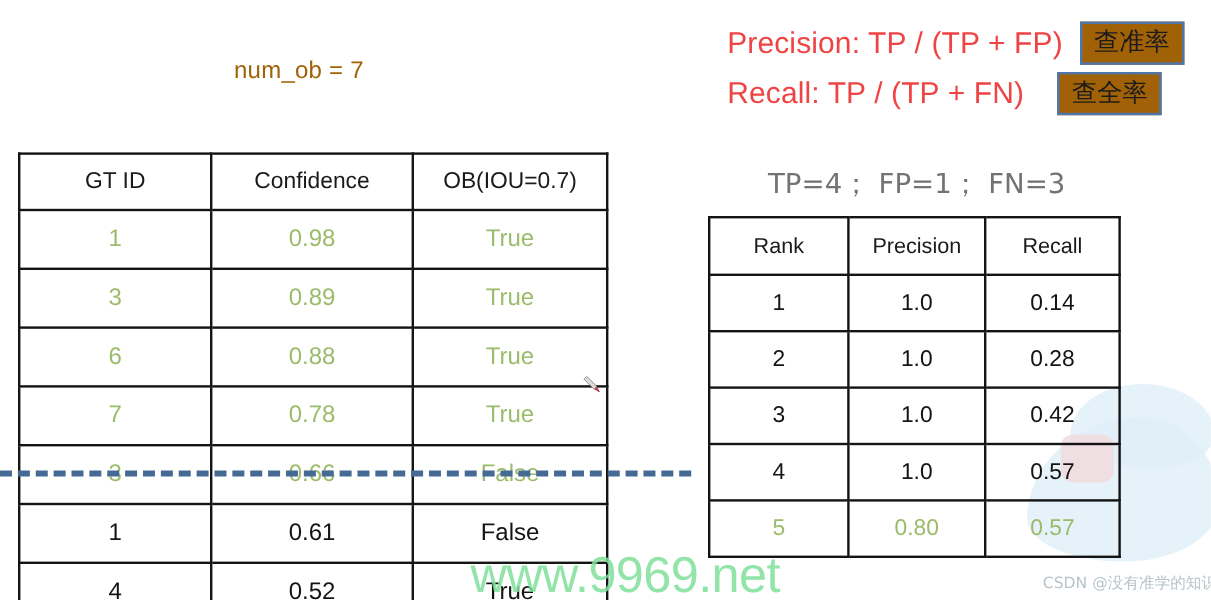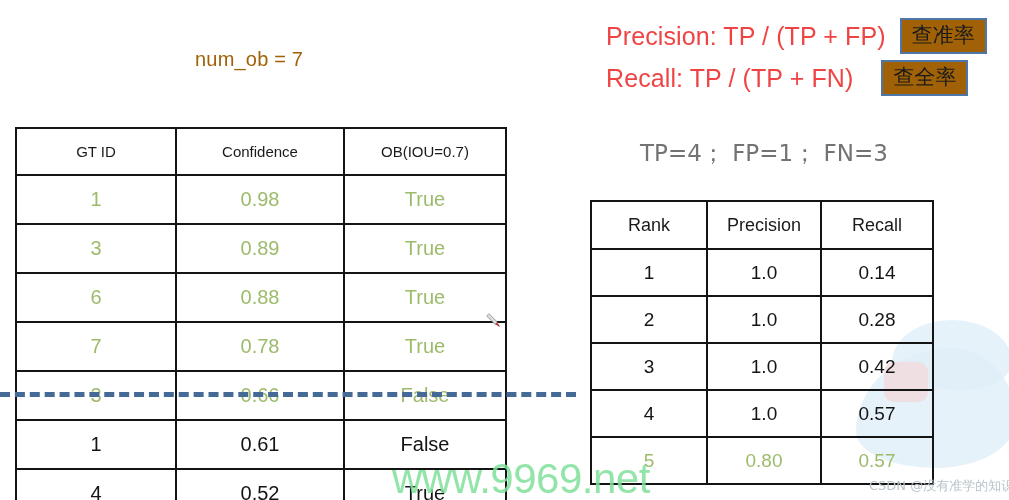--- a/index.html
+++ b/index.html
@@ -95,28 +95,28 @@
   table.grid td, table.grid th {
     border: 2px solid #141414;
     text-align: center;
     vertical-align: middle;
     font-weight: normal;
     background: transparent;
   }
 
   
   #detections-table { left: 15px; top: 127px; width: 490px; }
-  #detections-table th { height: 43px; font-size: 15px; }
+  #detections-table th { height: 43px; font-size: 19px; }
   #detections-table td { height: 45px; font-size: 20px; }
   #detections-table .col-gtid      { width: 160px; }
   #detections-table .col-conf      { width: 168px; }
   #detections-table .col-ob        { width: 162px; }
 
   
-  #pr-table { left: 590px; top: 200px; width: 342px; }
+  #pr-table { left: 590px; top: 180px; width: 342px; }
   #pr-table th { height: 44px; font-size: 18px; }
   #pr-table td { height: 43px; font-size: 19px; }
   #pr-table .col-rank { width: 116px; }
   #pr-table .col-prec { width: 114px; }
   #pr-table .col-rec  { width: 112px; }
 
   
   .r-green { color: #9cbb6b; }
   .r-black { color: #141414; }
 

